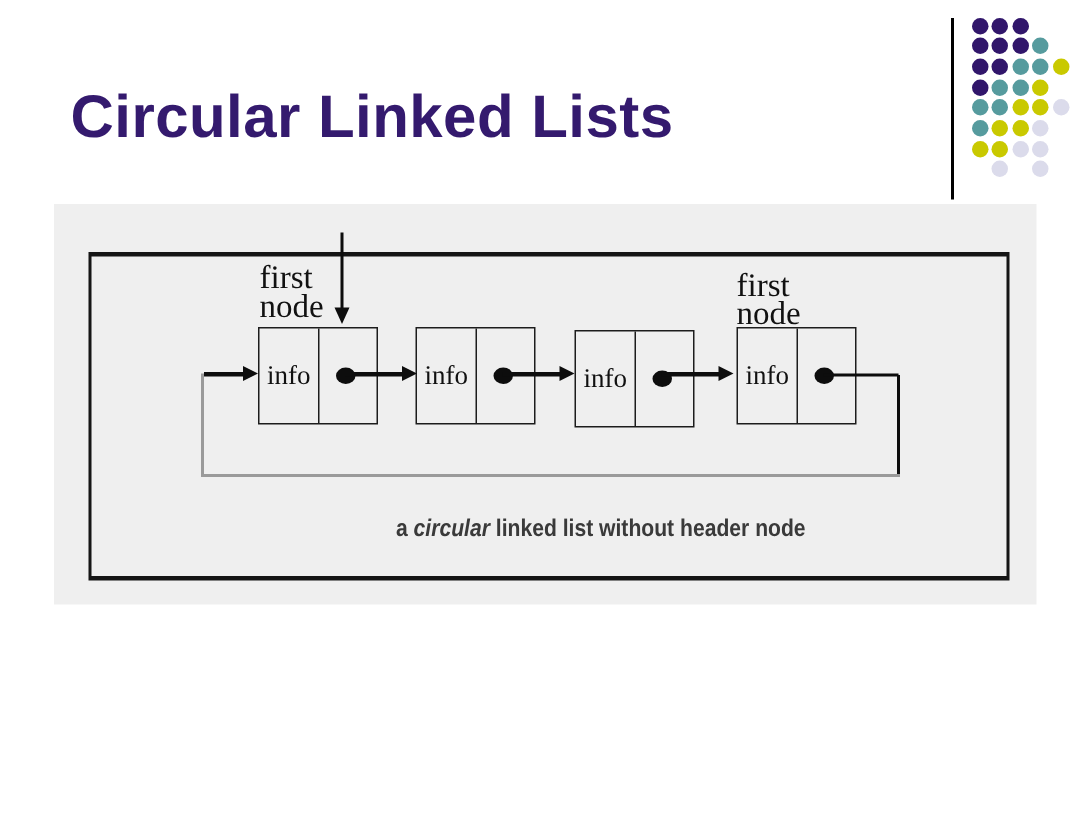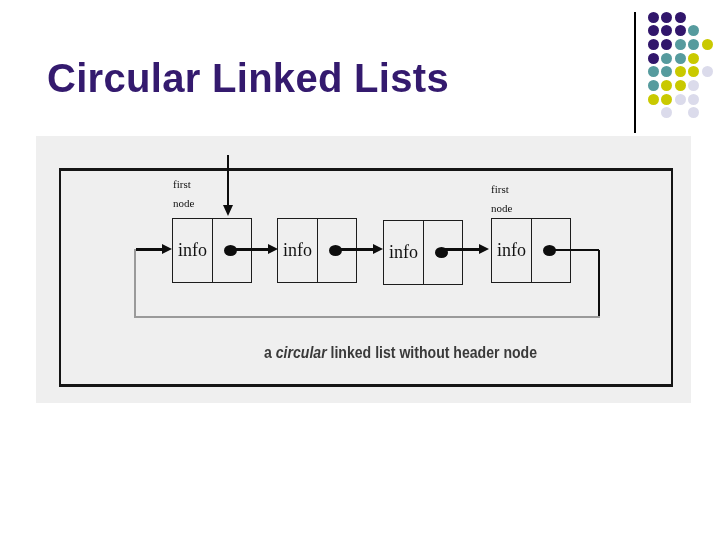--- a/index.html
+++ b/index.html
@@ -50,21 +50,21 @@
     border-left:10px solid #0d0d0d;
   }
   .ah-down {
     position:absolute; width:0; height:0;
     border-left:5px solid transparent; border-right:5px solid transparent;
     border-top:11px solid #0d0d0d;
   }
 
   .nodelabel {
     position:absolute; font-family:"Liberation Serif", serif;
-    font-size:11px; line-height:19px; color:#111;
+    font-size:22px; line-height:19px; color:#111;
   }
   .lbl-first { left:173px; top:175px; }
   .lbl-last  { left:491px; top:180px; }
 
   .caption {
     position:absolute; left:264px; top:344px;
     font-size:16px; font-weight:bold; color:#3a3a3a;
     transform:scaleX(0.88); transform-origin:left top; white-space:nowrap;
   }
   .caption .it { font-style:italic; }

